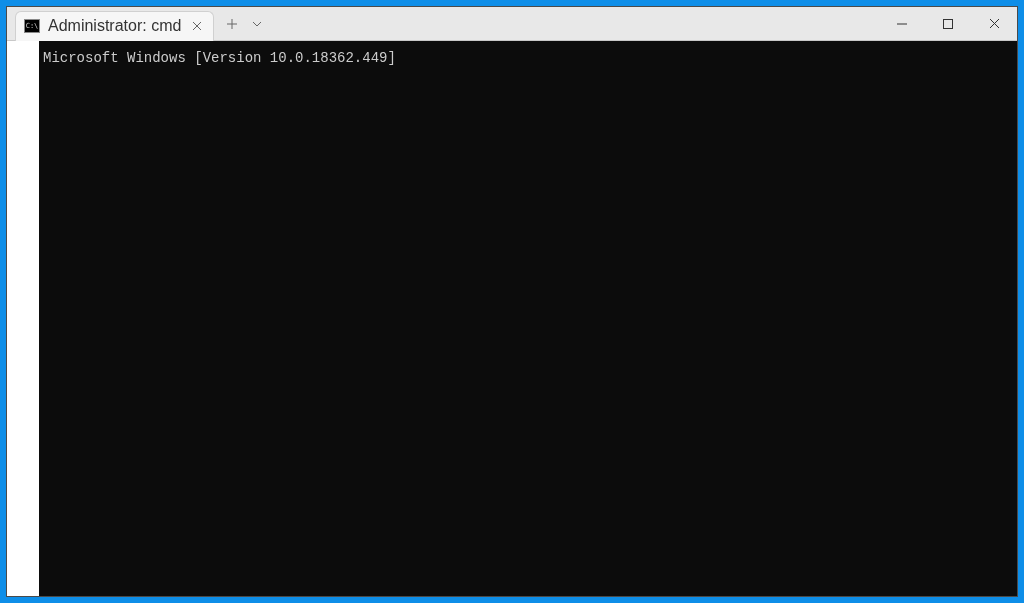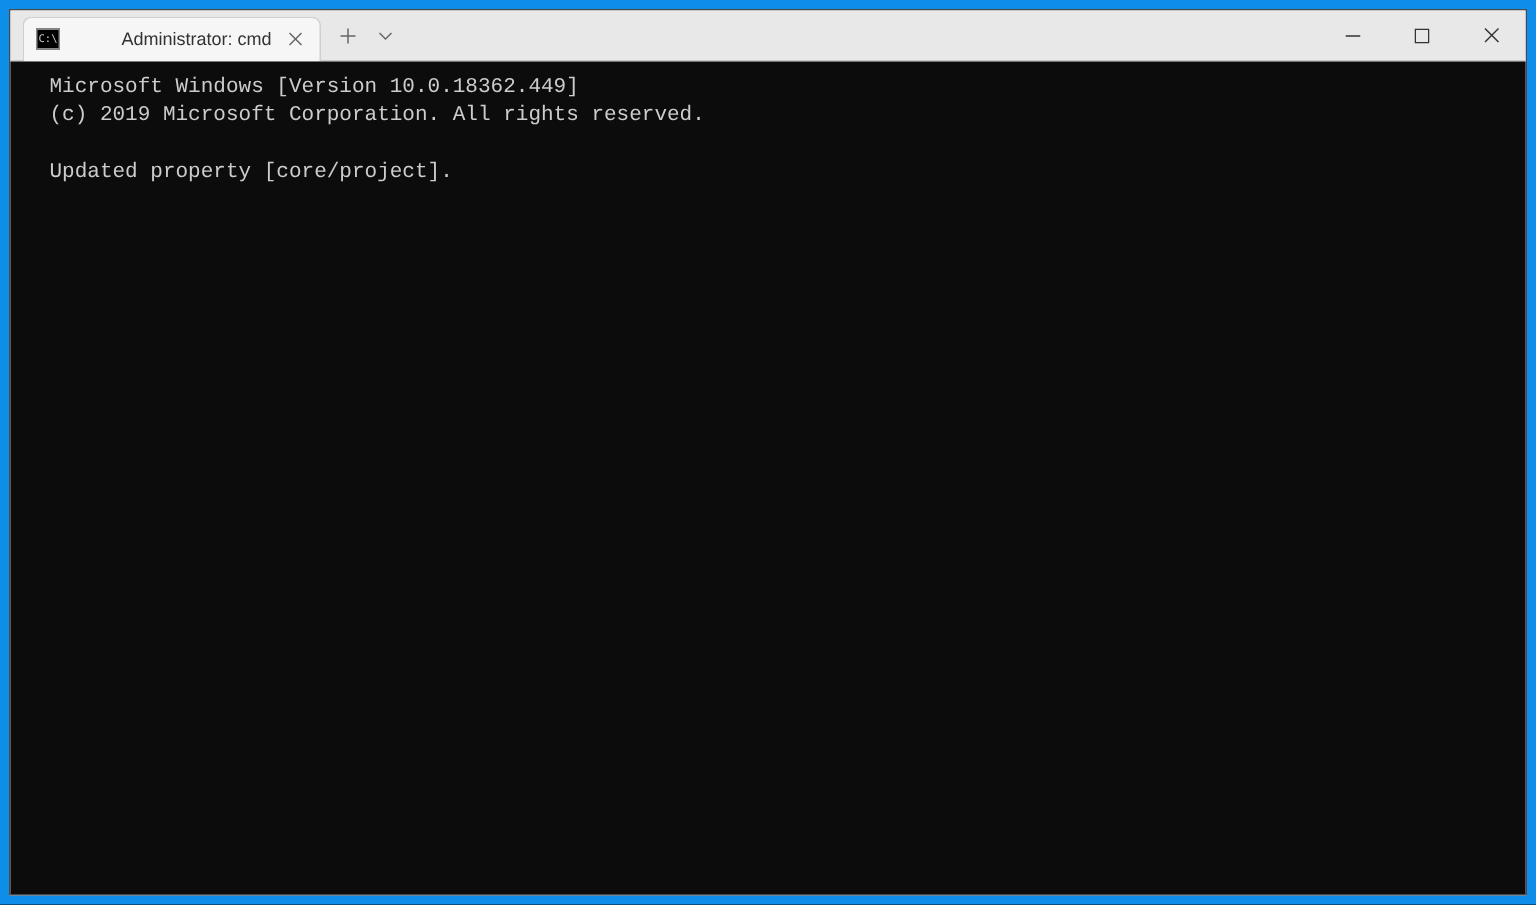--- a/index.html
+++ b/index.html
@@ -61,23 +61,22 @@
       align-items: center;
       justify-content: center;
     }
     .tab-icon-text {
       color: #ccc;
       font-size: 7px;
       font-family: monospace;
       line-height: 1;
     }
     .tab-title {
-      font-size: 12px;
+      font-size: 16px;
       color: #333;
-      margin-left: 33px;
     }
     .tab-close {
       width: 16px;
       height: 16px;
       display: flex;
       align-items: center;
       justify-content: center;
       font-size: 13px;
       color: #666;
       cursor: pointer;
@@ -116,26 +115,27 @@
       height: 100%;
       display: flex;
       align-items: center;
       justify-content: center;
       cursor: pointer;
       color: #333;
     }
     .terminal {
       flex: 1;
       background: #0c0c0c;
-      padding: 8px 26px;
+      padding: 8px 4px;
       font-family: Consolas, 'Courier New', monospace;
       font-size: 14px;
       line-height: 19px;
       color: #cccccc;
       overflow: hidden;
+      margin-left: 32px;
     }
     .terminal-line {
       white-space: pre;
     }
     .blank-line {
       height: 19px;
     }
   </style>
 </head>
 <body>
@@ -181,18 +181,16 @@
       <div class="win-btn close">
         <svg width="11" height="11" viewBox="0 0 11 11">
           <line x1="1" y1="1" x2="10" y2="10" stroke="#333" stroke-width="1"></line>
           <line x1="10" y1="1" x2="1" y2="10" stroke="#333" stroke-width="1"></line>
         </svg>
       </div>
     </div>
   </div>
   <div class="terminal" id="terminal-content">
   <div class="terminal-line">Microsoft Windows [Version 10.0.18362.449]</div>
-      <div class="terminal-line">(c) 2019 Microsoft Corporation. All rights reserved.</div>
       <div class="blank-line"></div>
-      <div class="terminal-line">Updated property [core/project].</div>
       <div class="blank-line"></div>
     </div>
 </div>
 
 </body></html>

